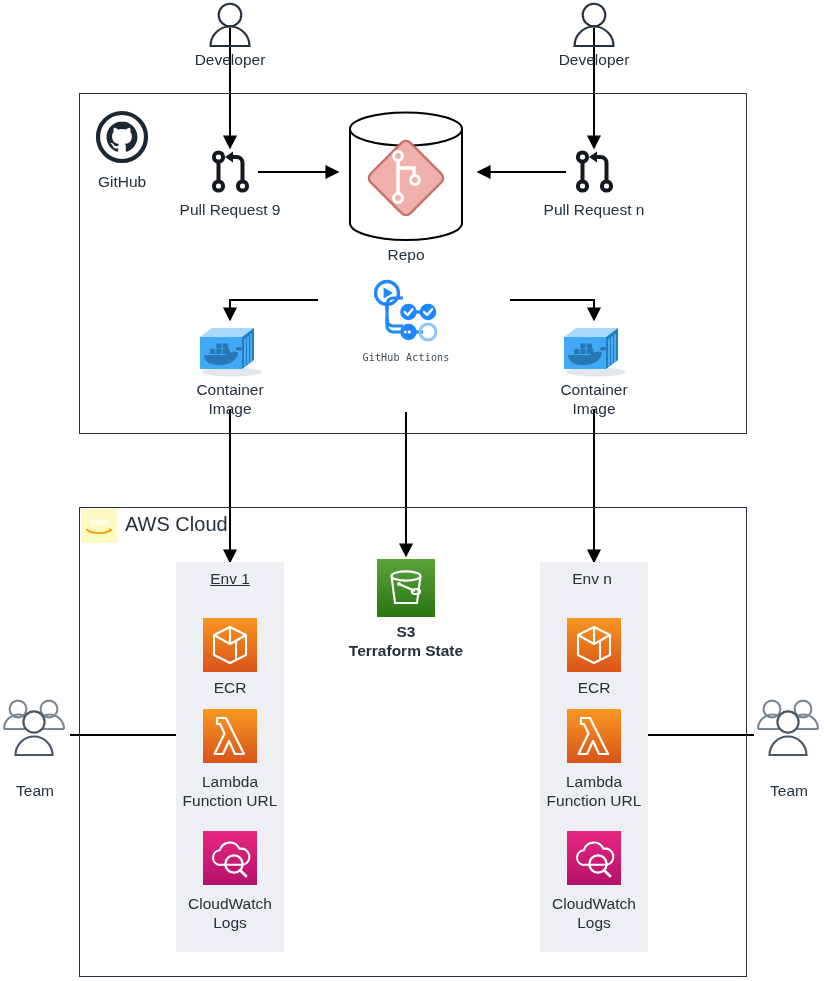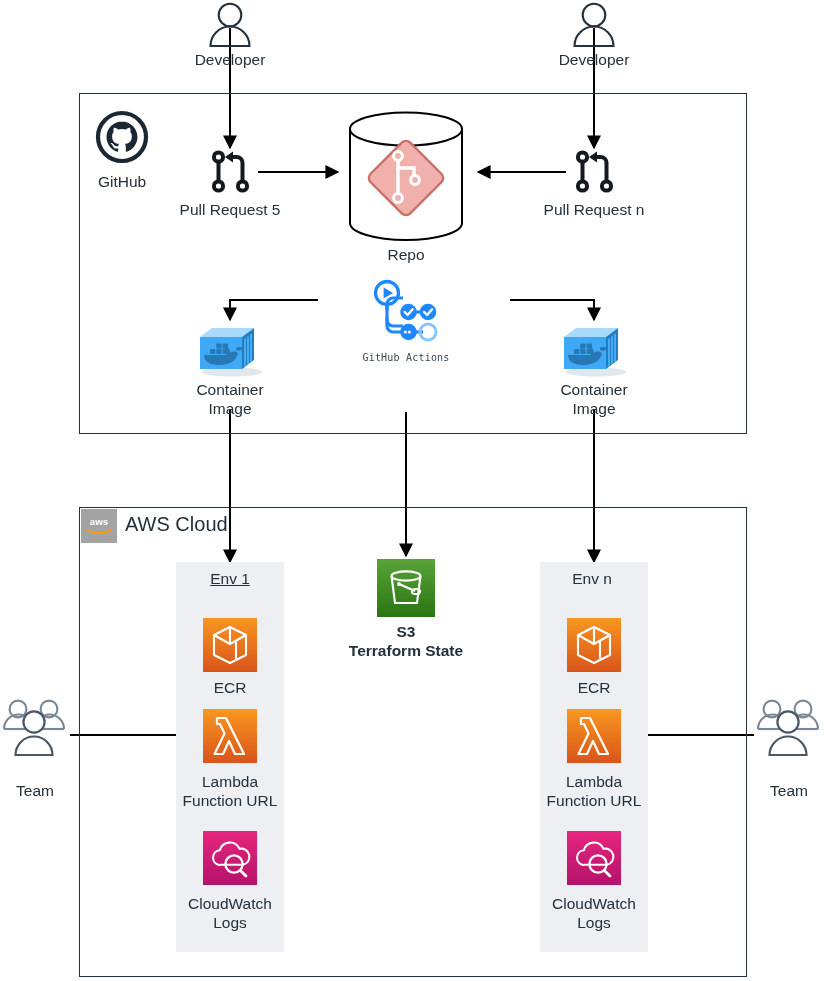--- a/index.html
+++ b/index.html
@@ -4,21 +4,21 @@
 <style>
   html,body{margin:0;padding:0;background:#ffffff;}
   body{width:824px;height:981px;position:relative;overflow:hidden;
        font-family:"Liberation Sans",sans-serif;color:#24303c;}
   .stage{position:absolute;left:0;top:0;width:824px;height:981px;}
   .abs{position:absolute;}
   .lbl{position:absolute;text-align:center;font-size:15.5px;line-height:19px;
        color:#24303c;white-space:pre-line;}
   .boxline{position:absolute;border:1.6px solid #24303c;background:transparent;}
   .envbox{position:absolute;background:#edeff3;}
-  .awsbadge{position:absolute;background:#a3a3a3;display:flex;align-items:center;
+  .awsbadge{position:absolute;background:#fef9c3;display:flex;align-items:center;
             justify-content:center;}
   .awsbadge svg{display:block;}
   .icon{position:absolute;}
   .icon svg{display:block;}
   .mono{font-family:"DejaVu Sans Mono",monospace;font-size:10px;letter-spacing:0.2px;color:#3d4852;}
   svg{overflow:visible;}
 </style>
 </head>
 <body>
 
@@ -112,21 +112,21 @@
       <g fill="none" stroke="#14181f" stroke-width="4" stroke-linecap="round">
         <line x1="7.5" y1="12" x2="7.5" y2="31"></line>
         <circle cx="7.5" cy="7" r="4.6"></circle>
         <circle cx="7.5" cy="36" r="4.6"></circle>
         <circle cx="31.5" cy="36" r="4.6"></circle>
         <path d="M31.5,31 L31.5,13 A6,6 0 0 0 25.5,7 L18,7"></path>
       </g>
       <path d="M22,1.5 L22,12.5 L14,7 z" fill="#14181f"></path>
     </svg>
   </div>
-  <div class="lbl" style="left:155px;top:200px;width:150px;">Pull Request 5</div>
+  <div class="lbl" style="left:155px;top:200px;width:150px;">Pull Request 9</div>
 
   <div class="icon" style="left:575px;top:150px;width:40px;height:44px;">
     <svg width="40" height="44" viewBox="0 0 40 44">
       <g fill="none" stroke="#14181f" stroke-width="4" stroke-linecap="round">
         <line x1="7.5" y1="12" x2="7.5" y2="31"></line>
         <circle cx="7.5" cy="7" r="4.6"></circle>
         <circle cx="7.5" cy="36" r="4.6"></circle>
         <circle cx="31.5" cy="36" r="4.6"></circle>
         <path d="M31.5,31 L31.5,13 A6,6 0 0 0 25.5,7 L18,7"></path>
       </g>

